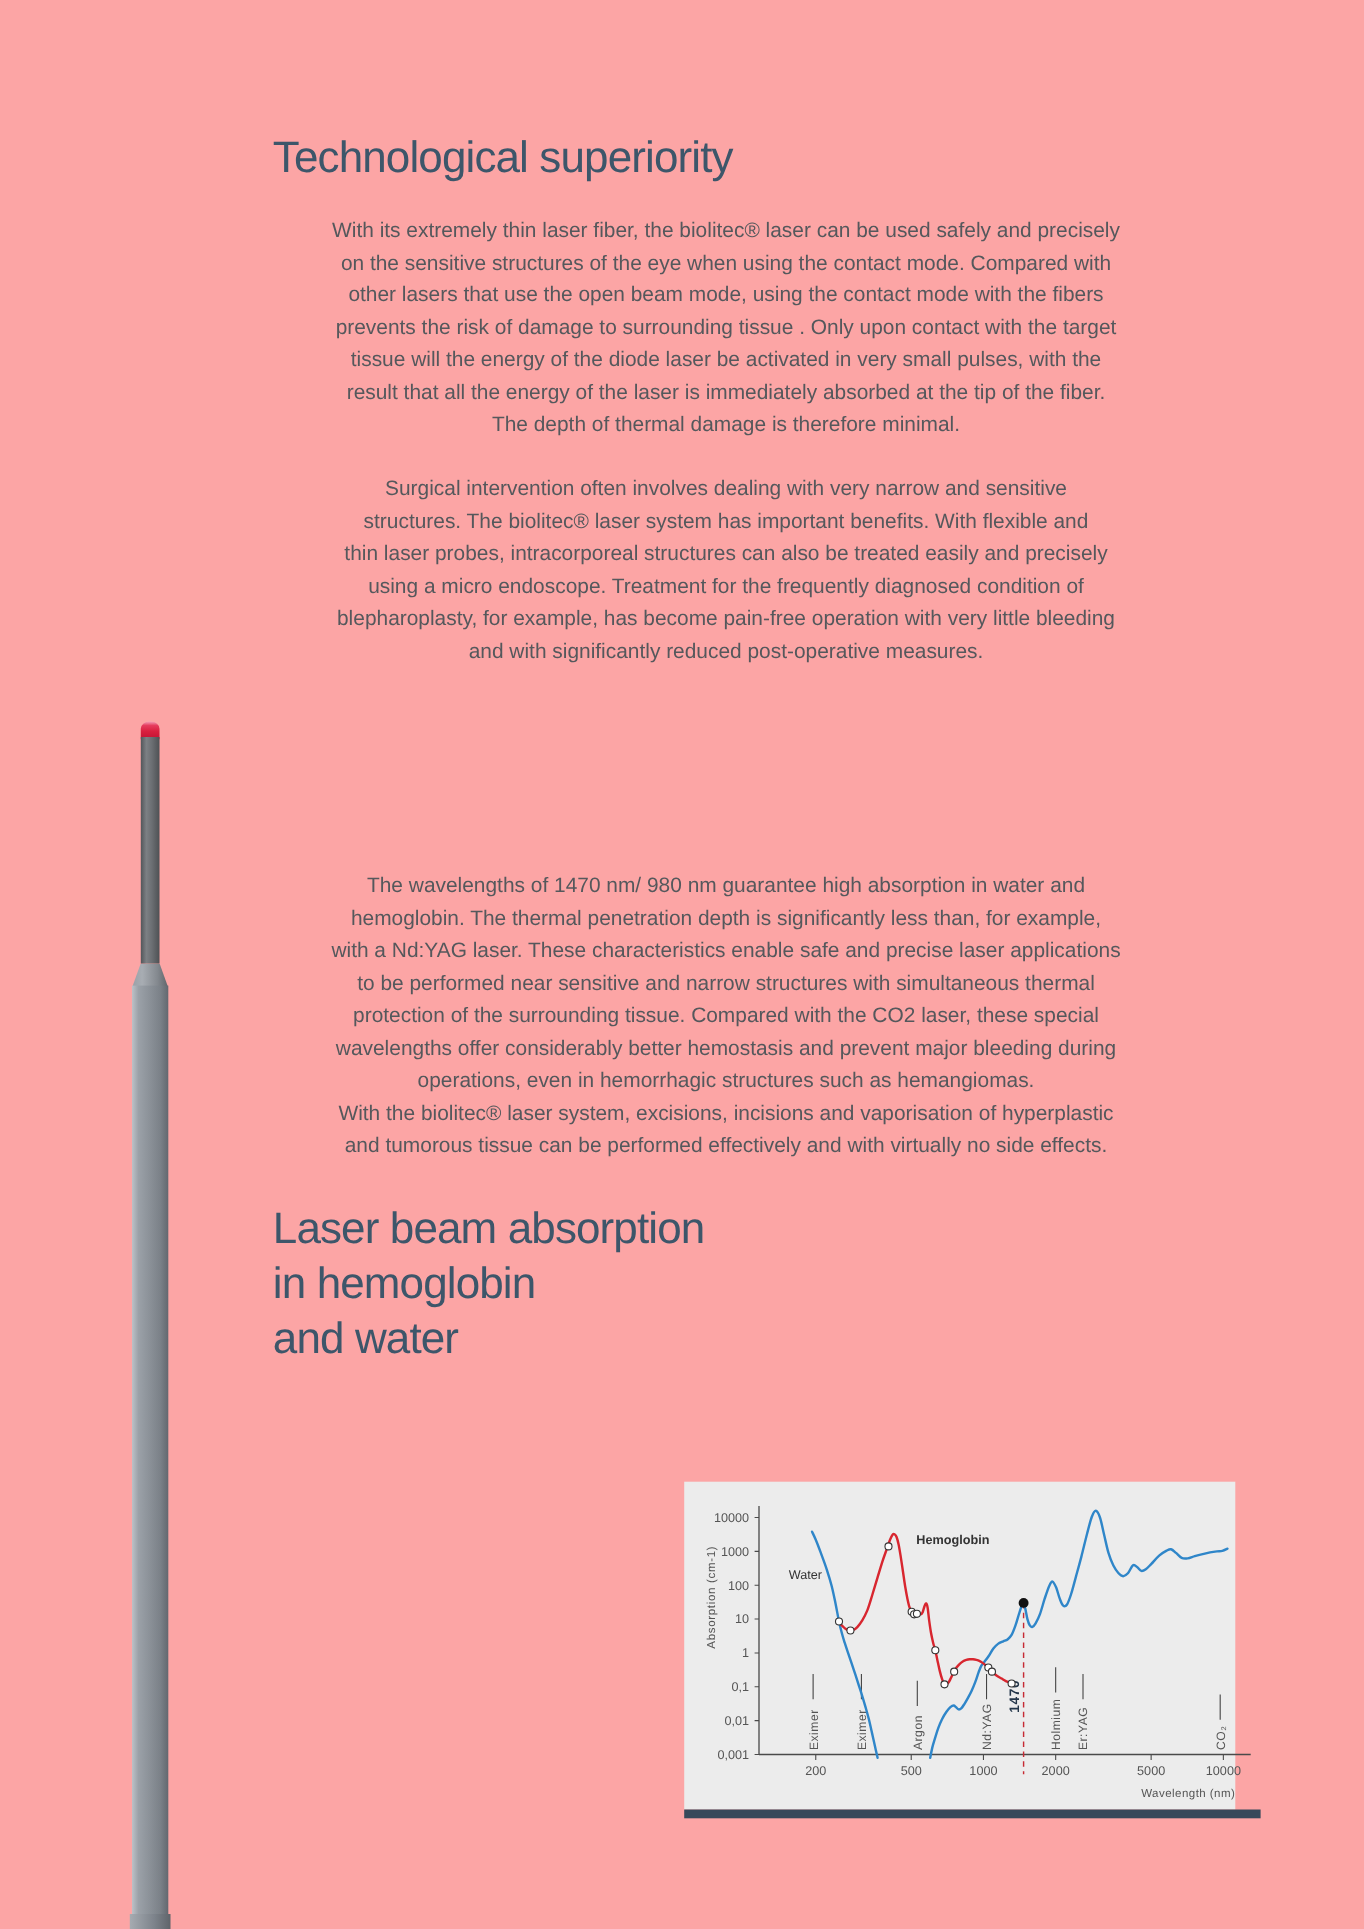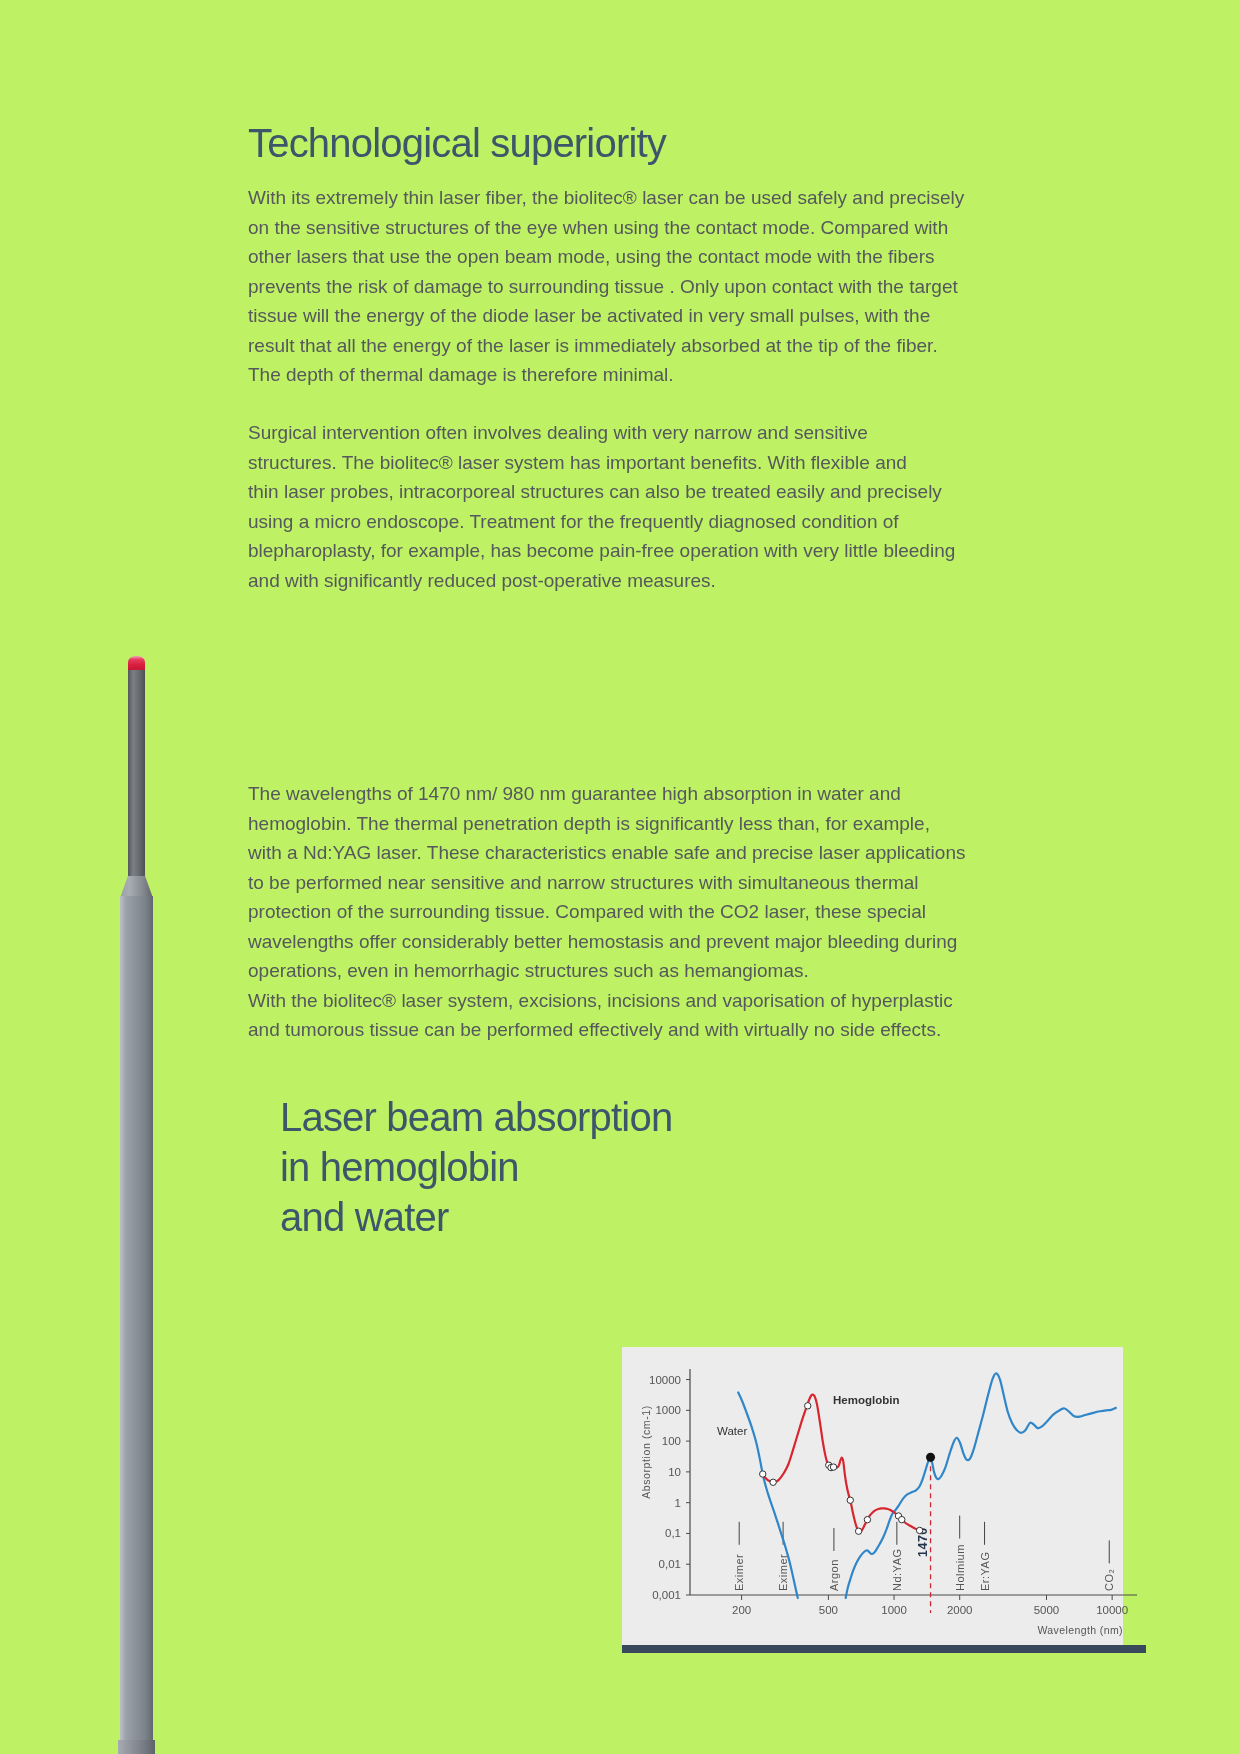--- a/index.html
+++ b/index.html
@@ -1,28 +1,28 @@
 <!DOCTYPE html>
 <html><head>
 <meta charset="utf-8">
 <style>
   html,body{margin:0;padding:0;background:#fff;}
-  .page{position:relative;width:1240px;height:1754px;background:#bef264;overflow:hidden;
+  .page{position:relative;width:1240px;height:1754px;background:#fca5a5;overflow:hidden;
         font-family:"Liberation Sans",sans-serif;}
   
   .h-main{position:absolute;left:248px;margin:0;color:#3d566a;font-weight:400;
           font-size:40px;line-height:50px;letter-spacing:-0.8px;white-space:pre-line;}
-  .body-p{position:absolute;left:248px;width:800px;margin:0;color:#55585c;
-          font-size:19px;line-height:29.5px;white-space:pre-line;}
+  .body-p{position:absolute;left:248px;width:800px;margin:12px;color:#55585c;
+          font-size:19px;line-height:29.5px;white-space:pre-line;text-align:center;}
   #title{top:118px;}
   #para1{top:183px;}
   #para2{top:418px;}
   #head2{top:648px;}
   #para3{top:779px;}
-  #head3{top:1092px;margin-left:32px;}
+  #head3{top:1092px;}
   
   .fiber-tip{position:absolute;left:128px;top:656px;width:17px;height:16px;
              background:linear-gradient(180deg,#f29db5 0%,#e63c5e 22%,#d91f3e 55%,#c31334 100%);
              border-radius:45% 45% 0 0/40% 40% 0 0;}
   .fiber-thin{position:absolute;left:128px;top:670px;width:17px;height:206px;
              background:linear-gradient(90deg,#53565a 0%,#7c8084 30%,#6b6e72 60%,#4e5154 100%);}
   .fiber-taper{position:absolute;left:120px;top:876px;width:33px;height:22px;
              clip-path:polygon(24% 0,76% 0,100% 100%,0 100%);
              background:linear-gradient(90deg,#9aa0a7 0%,#a8adb3 28%,#84898f 70%,#5f646a 100%);}
   .fiber-shaft{position:absolute;left:120px;top:896px;width:33px;height:846px;

